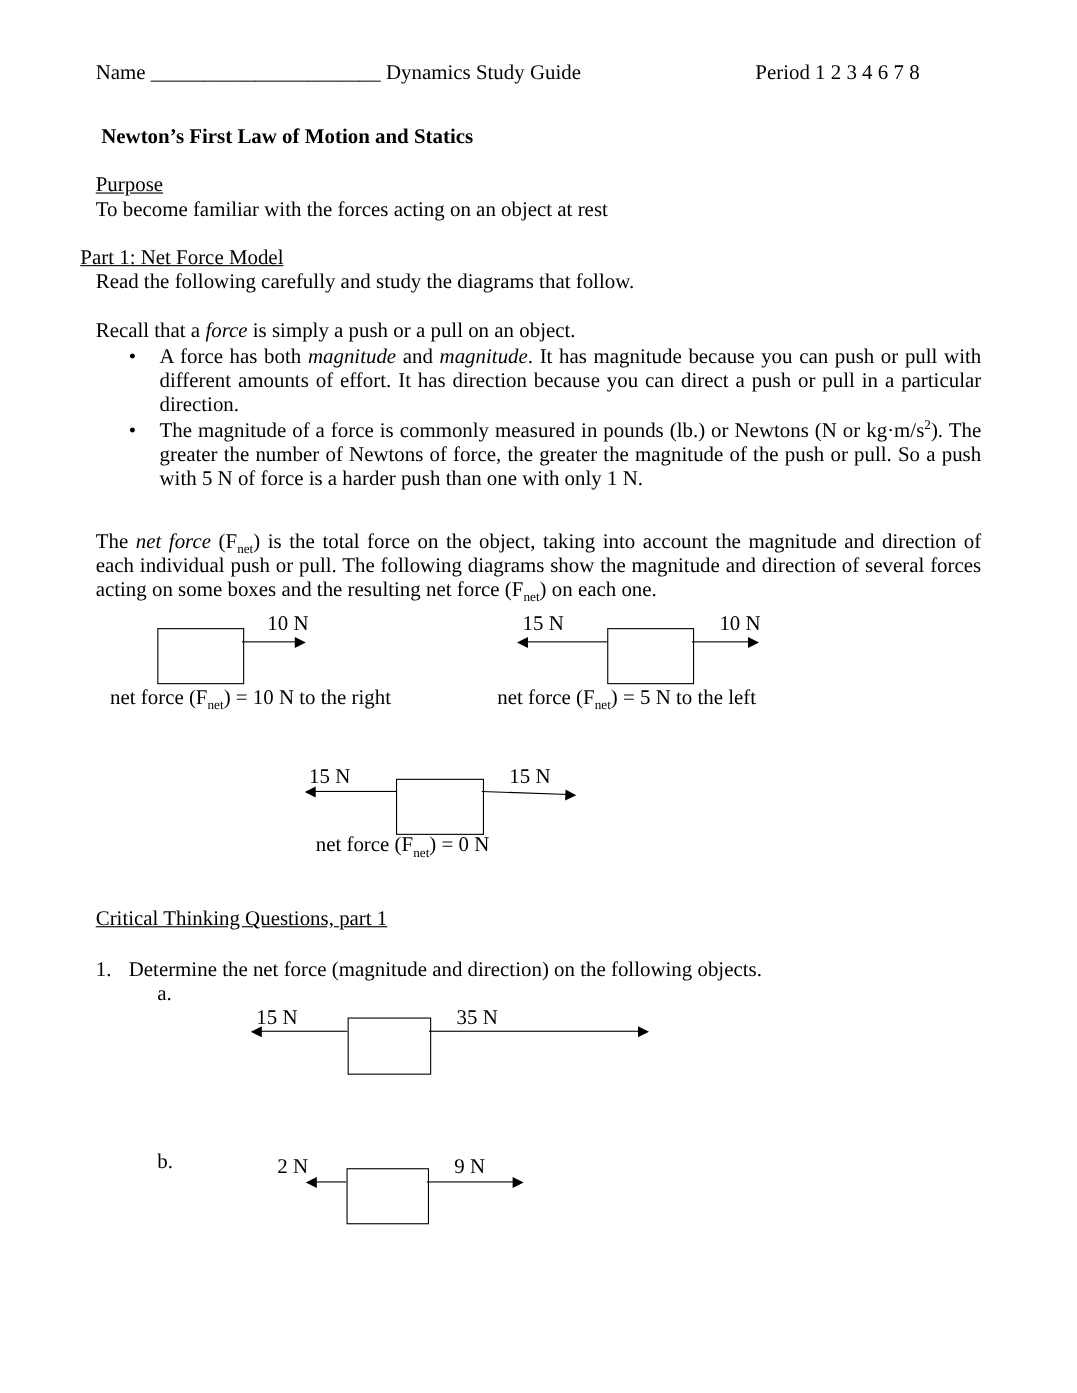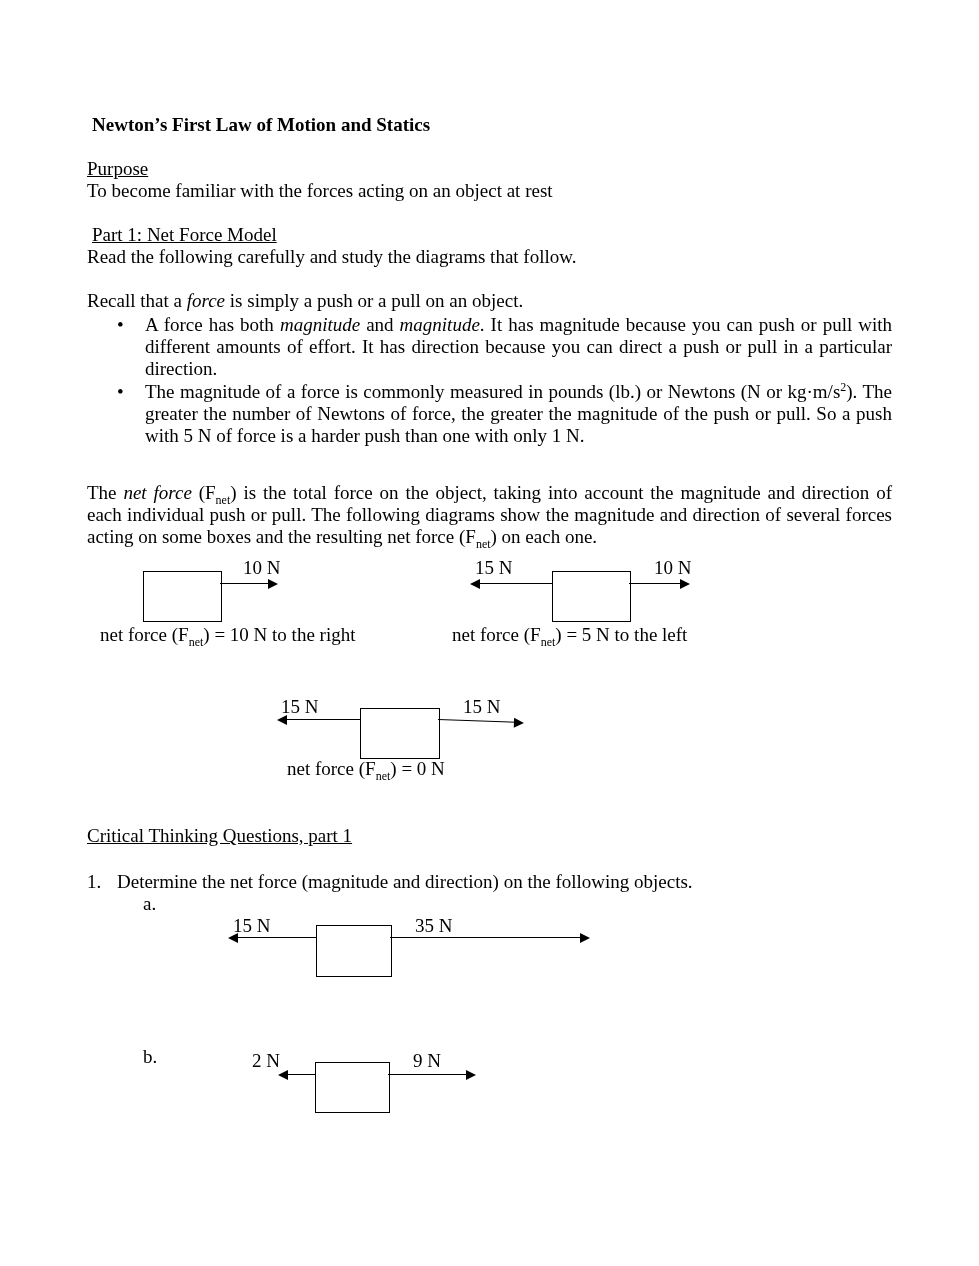--- a/index.html
+++ b/index.html
@@ -23,27 +23,31 @@
         border-left:10px solid #000;border-top:5px solid transparent;border-bottom:5px solid transparent;}
   .arrow.left::after{content:"";position:absolute;left:0;top:0.5px;width:0;height:0;
         border-right:10px solid #000;border-top:5px solid transparent;border-bottom:5px solid transparent;}
   .q-num{display:inline-block;width:30px;}
 </style>
 </head>
 <body>
 
 <div class="page">
 
+  <div class="abs header" style="top:56px;left:87px;width:749px;">
+    <span><span>Name ______________________</span> <span>Dynamics Study Guide</span></span>
+    <span>Period 1 2 3 4 6 7 8</span>
+  </div>
 
   <div class="abs bold" style="top:114px;left:92px;">Newton’s First Law of Motion and Statics</div>
 
   <div class="abs u" style="top:158px;left:87px;">Purpose</div>
   <div class="abs" style="top:180px;left:87px;">To become familiar with the forces acting on an object at rest</div>
 
-  <div class="abs u" style="top:224px;left:92px;">Part 1: Net Force Model</div>
+  <div class="abs u" style="top:224px;left:73px;">Part 1: Net Force Model</div>
   <div class="abs" style="top:290px;left:87px;"><span>Recall that a </span><i>force</i><span> is simply a push or a pull on an object.</span></div>
 
   <div class="abs" style="top:246px;left:87px;">Read the following carefully and study the diagrams that follow.</div>
 
   <div class="abs bullet-row" style="top:314px;left:87px;width:805px;">
     <span class="bullet-marker">•</span>
     <div class="bullet-text"><span>A force has both </span><i>magnitude</i><span> and </span><i>magnitude</i><span>. It has magnitude because you can push or pull with different amounts of effort. It has direction because you can direct a push or pull in a particular direction.</span></div>
   </div>
 
   <div class="abs bullet-row" style="top:381px;left:87px;width:805px;">

